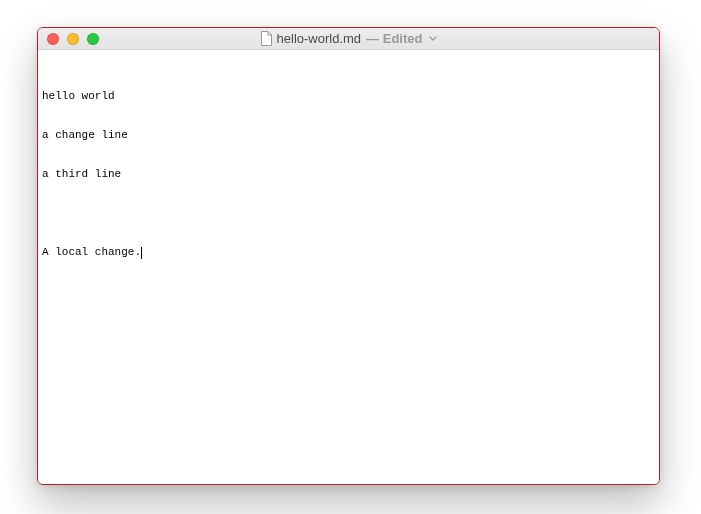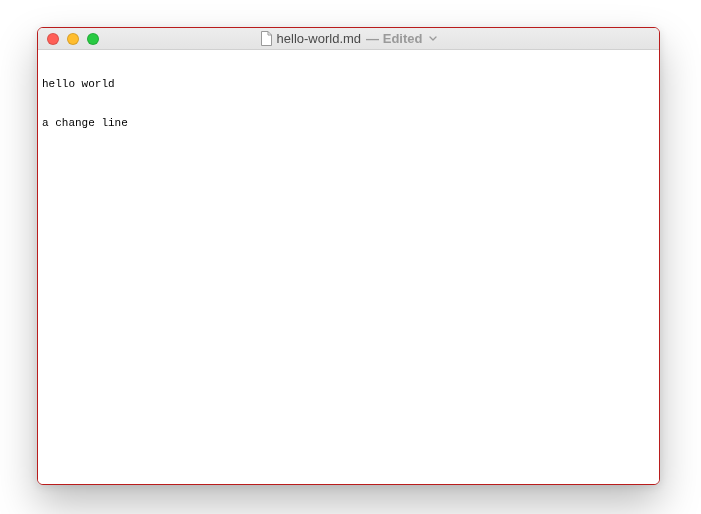--- a/index.html
+++ b/index.html
@@ -86,21 +86,21 @@
       margin-left: 2px;
       display: inline-flex;
       align-items: center;
     }
     .chevron svg {
       display: block;
     }
     .editor {
       flex: 1;
       background: #ffffff;
-      padding: 2px 4px;
+      padding: 14px 4px;
       font-family: "Menlo", "Monaco", "Courier New", monospace;
       font-size: 11px;
       line-height: 13px;
       color: #000000;
       white-space: pre;
       position: relative;
     }
     .line {
       min-height: 13px;
     }
@@ -137,15 +137,17 @@
       <span class="chevron">
         <svg width="8" height="5" viewBox="0 0 8 5">
           <path d="M1 1 L4 4 L7 1" fill="none" stroke="#9a9a9a" stroke-width="1.3" stroke-linecap="round" stroke-linejoin="round"></path>
         </svg>
       </span>
     </div>
   </div>
   <div class="editor">
     <div class="line">hello world</div>
     <div class="line">a change line</div>
+    <div class="line">a third line</div>
     <div class="line"></div>
+    <div class="line"><span>A local change.</span><span class="cursor"></span></div>
   </div>
 </div>
 
 </body></html>

